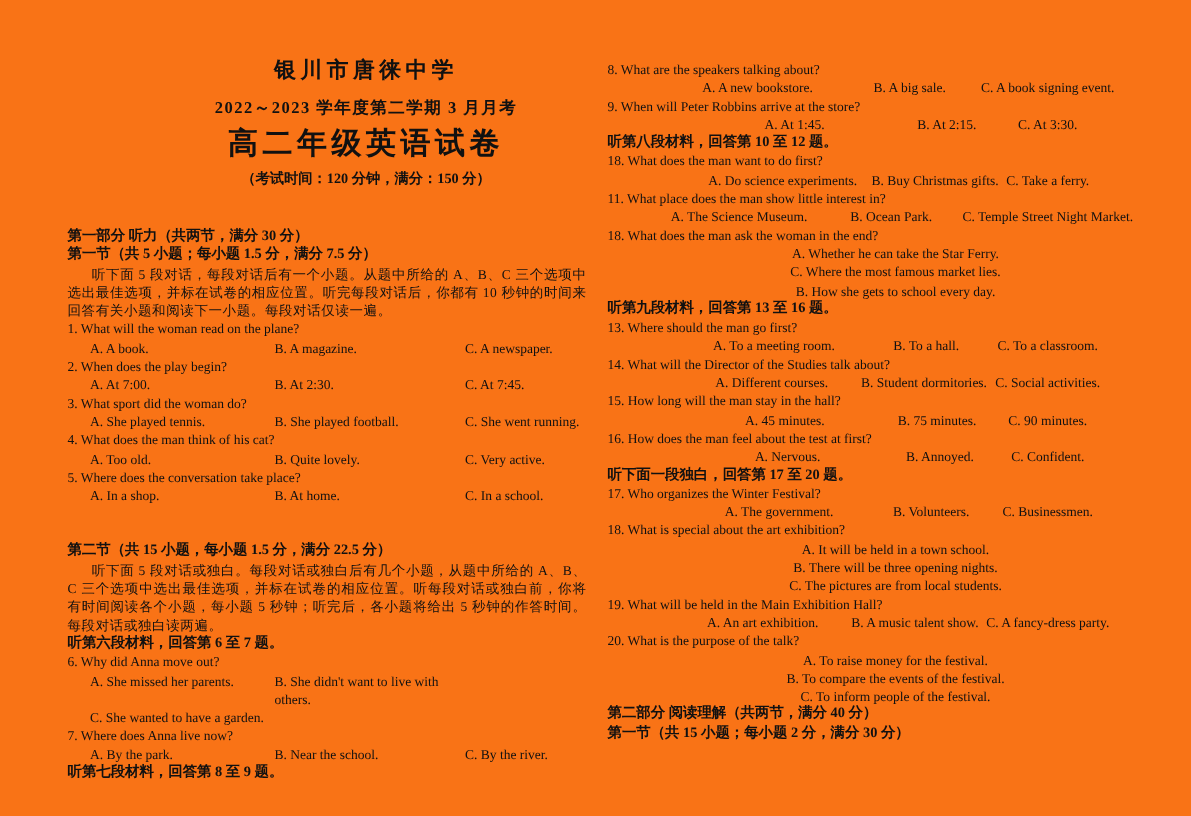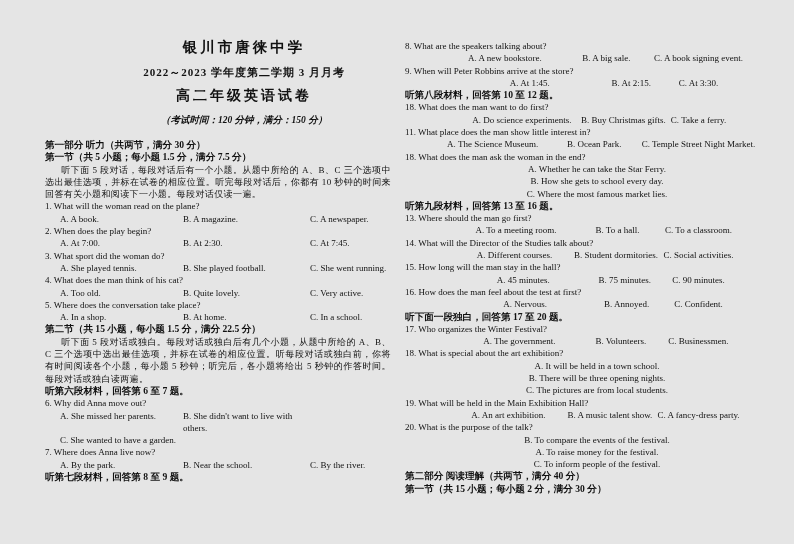--- a/index.html
+++ b/index.html
@@ -2,40 +2,40 @@
 <html><head>
 <meta charset="utf-8">
 <title>试卷</title>
 <style>
   html,body{margin:0;padding:0;}
   body{
     width:794px;height:544px;background:#ffffff;
     font-family:"Liberation Serif","DejaVu Serif",serif;
     color:#111;overflow:hidden;
   }
-  .page{position:relative;width:794px;height:544px;background:#e5e5e5;overflow:hidden;}
+  .page{position:relative;width:794px;height:544px;background:#f97316;overflow:hidden;}
   .col{position:absolute;line-height:12.3px;font-size:9px;}
   .col-left{left:45px;top:36px;width:346px;}
   .col-right{left:405px;top:40px;width:364px;}
   .exam-header{width:346px;box-sizing:border-box;padding-left:52px;text-align:center;}
   .h-school{font-size:14.5px;font-weight:bold;letter-spacing:3px;line-height:15px;margin:4px 0 9px 0;}
   .h-term{font-size:11px;font-weight:bold;line-height:16px;margin:0 0 6px 0;letter-spacing:1px;}
-  .h-title{font-size:14px;font-weight:bold;letter-spacing:3px;line-height:20px;margin:0 0 9px 0;}
-  .h-info{font-size:9.5px;font-weight:bold;line-height:11px;margin:0 0 13px 0;font-style:italic;}
+  .h-title{font-size:20px;font-weight:bold;letter-spacing:3px;line-height:20px;margin:0 0 9px 0;}
+  .h-info{font-size:9.5px;font-weight:bold;line-height:11px;margin:0 0 26px 0;}
   .block{min-height:12.3px;}
   .block.heading{font-weight:bold;font-size:9.6px;}
   .block.para{text-align:justify;text-indent:1.8em;letter-spacing:0.4px;}
   .opt-line{padding-left:15px;}
   .col-right .opt-line{padding-left:20px;text-align:center;}
   .opt{display:inline-block;vertical-align:top;}
   .col-left .opt.c0{width:123px;}
   .col-left .opt.c1{width:127px;}
   .col-right .opt.c0{width:108px;}
   .col-right .opt.c1{width:95px;}
-  .col-left .block:nth-child(9){margin-top:0;}
+  .col-left .block:nth-child(9){margin-top:25px;}
 </style>
 </head>
 <body>
 
 <div class="page">
 
   <div class="col col-left">
     <div class="exam-header">
       <div class="h-school">银川市唐徕中学</div>
       <div class="h-term">2022～2023 学年度第二学期 3 月月考</div>
@@ -97,22 +97,22 @@
           <div class="q-text">18. What does the man want to do first?</div>
           <div class="opt-line"><span class="opt c0">A. Do science experiments.</span><span class="opt c1">B. Buy Christmas gifts.</span><span class="opt c2">C. Take a ferry.</span></div>
         </div>
         <div class="block question">
           <div class="q-text">11. What place does the man show little interest in?</div>
           <div class="opt-line"><span class="opt c0">A. The Science Museum.</span><span class="opt c1">B. Ocean Park.</span><span class="opt c2">C. Temple Street Night Market.</span></div>
         </div>
         <div class="block question">
           <div class="q-text">18. What does the man ask the woman in the end?</div>
           <div class="opt-line"><span class="opt solo">A. Whether he can take the Star Ferry.</span></div>
+          <div class="opt-line"><span class="opt solo">C. Where the most famous market lies.</span></div>
           <div class="opt-line"><span class="opt solo">B. How she gets to school every day.</span></div>
-          <div class="opt-line"><span class="opt solo">C. Where the most famous market lies.</span></div>
         </div>
         <div class="block heading">听第九段材料，回答第 13 至 16 题。</div>
         <div class="block question">
           <div class="q-text">13. Where should the man go first?</div>
           <div class="opt-line"><span class="opt c0">A. To a meeting room.</span><span class="opt c1">B. To a hall.</span><span class="opt c2">C. To a classroom.</span></div>
         </div>
         <div class="block question">
           <div class="q-text">14. What will the Director of the Studies talk about?</div>
           <div class="opt-line"><span class="opt c0">A. Different courses.</span><span class="opt c1">B. Student dormitories.</span><span class="opt c2">C. Social activities.</span></div>
         </div>
@@ -134,22 +134,22 @@
           <div class="opt-line"><span class="opt solo">A. It will be held in a town school.</span></div>
           <div class="opt-line"><span class="opt solo">B. There will be three opening nights.</span></div>
           <div class="opt-line"><span class="opt solo">C. The pictures are from local students.</span></div>
         </div>
         <div class="block question">
           <div class="q-text">19. What will be held in the Main Exhibition Hall?</div>
           <div class="opt-line"><span class="opt c0">A. An art exhibition.</span><span class="opt c1">B. A music talent show.</span><span class="opt c2">C. A fancy-dress party.</span></div>
         </div>
         <div class="block question">
           <div class="q-text">20. What is the purpose of the talk?</div>
+          <div class="opt-line"><span class="opt solo">A. To raise money for the festival.</span></div>
           <div class="opt-line"><span class="opt solo">B. To compare the events of the festival.</span></div>
-          <div class="opt-line"><span class="opt solo">A. To raise money for the festival.</span></div>
           <div class="opt-line"><span class="opt solo">C. To inform people of the festival.</span></div>
         </div>
         <div class="block heading">第二部分 阅读理解（共两节，满分 40 分）</div>
         <div class="block heading">第一节（共 15 小题；每小题 2 分，满分 30 分）</div>
       </div>
   </div>
 
 </div>
 
 </body></html>

